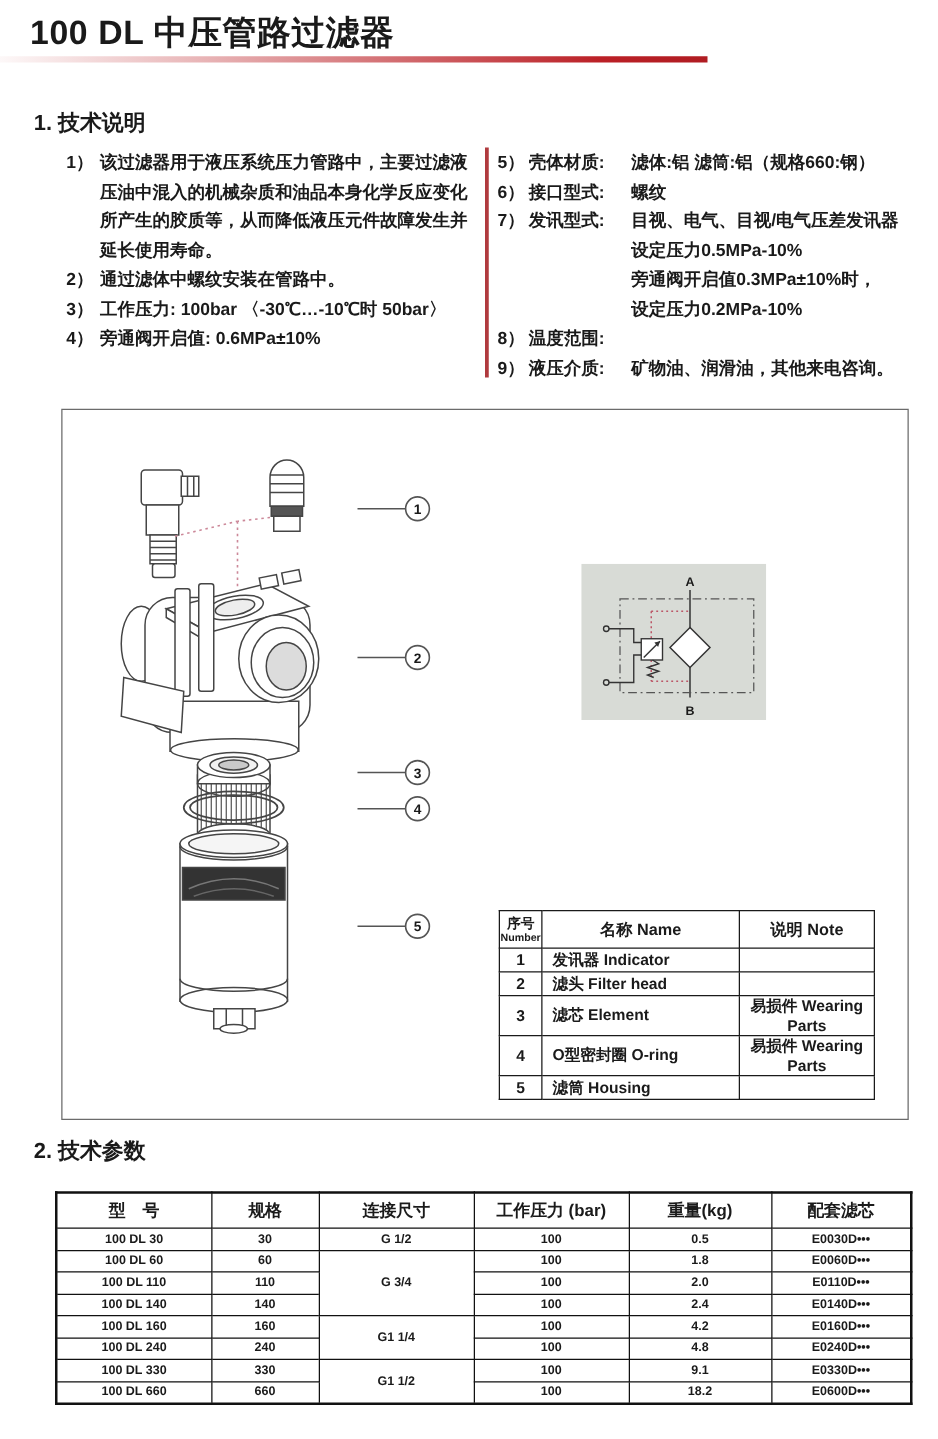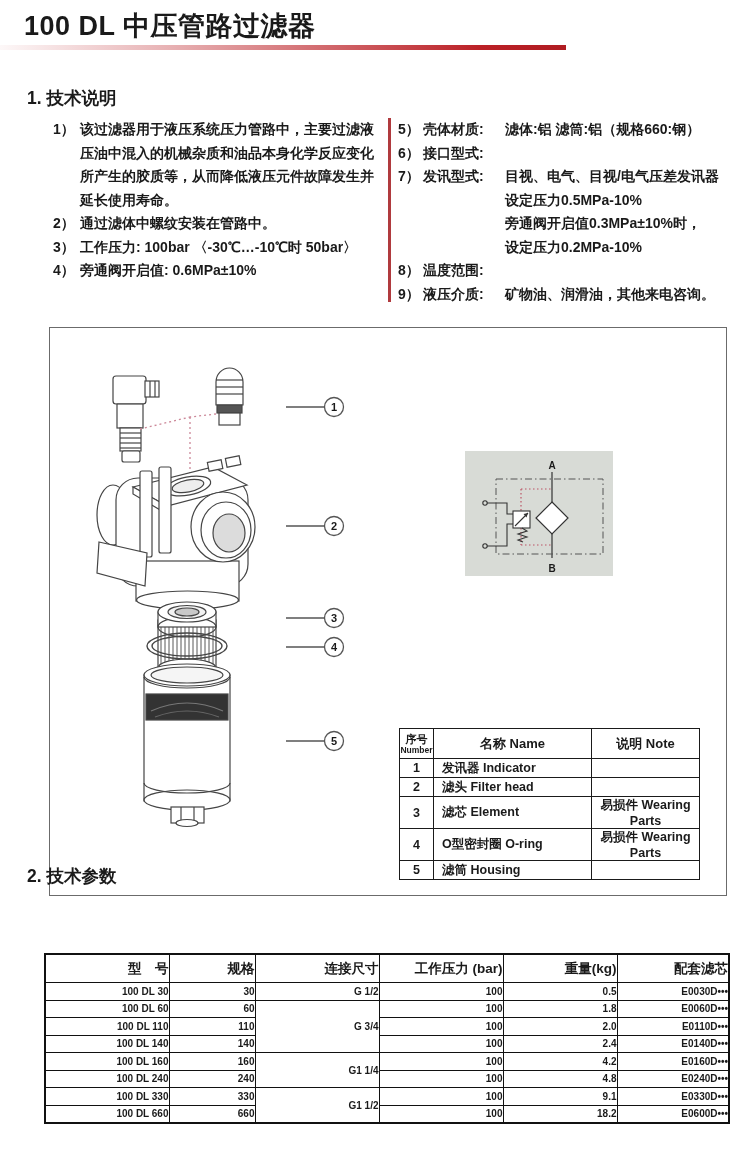--- a/index.html
+++ b/index.html
@@ -9,21 +9,21 @@
   }
   .abs{position:absolute;}
 
   
   .page-title{left:24px;top:8px;font-size:27px;font-weight:700;letter-spacing:0.5px;}
   .title-underline{left:0;top:45px;width:566px;height:5px;
     background:linear-gradient(to right,rgba(187,32,38,0.03),rgba(187,32,38,0.35) 30%,#bb2026 85%,#b01c22);}
 
   .section-heading{font-size:17.5px;font-weight:700;}
   .h1{left:27px;top:86px;}
-  .h2{left:27px;top:864px;}
+  .h2{left:27px;top:908px;}
 
   
   .notes-left{left:53px;top:118px;width:336px;font-size:14px;font-weight:700;line-height:23.5px;}
   .notes-right{left:398px;top:118px;width:344px;font-size:14px;font-weight:700;line-height:23.5px;}
   .l-row{display:flex;}
   .l-row .num{flex:0 0 27px;}
   .r-row{display:flex;}
   .r-row .num{flex:0 0 25px;}
   .r-row .lbl{flex:0 0 82px;}
   .r-row .val{flex:1;}
@@ -43,21 +43,21 @@
   .parts-table .hdr td{height:29px;font-size:13px;}
   .parts-table .row td{height:18px;font-size:12.5px;}
   .parts-table .c-name{text-align:left;padding-left:8px;margin-top:32px;}
   .parts-table .c-note{font-size:10px;text-align:center;}
   .hdr-num-cn{font-size:11px;line-height:12px;}
   .hdr-num-en{font-size:8.5px;line-height:10px;}
 
   
   .params-wrap{left:44px;top:953px;}
   .params-table{width:684px;table-layout:fixed;border:2px solid #111;}
-  .params-table td{border:1.5px solid #111;text-align:right;font-weight:700;padding:0;}
+  .params-table td{border:1.5px solid #111;text-align:center;font-weight:700;padding:0;}
   .params-table .hdr td{height:27px;font-size:13.5px;}
   .params-table .row td{height:16.5px;font-size:10px;}
 </style>
 </head>
 <body>
 
 <div class="abs page-title">100 DL 中压管路过滤器</div>
 <div class="abs title-underline"></div>
 
 <div class="abs section-heading h1">1. 技术说明</div>
@@ -90,20 +90,21 @@
 
 <div class="abs notes-right">
   <div class="r-row">
     <span class="num">5）</span>
     <span class="lbl">壳体材质:</span>
     <span class="val">滤体:铝  滤筒:铝（规格660:钢）</span>
   </div>
   <div class="r-row">
     <span class="num">6）</span>
     <span class="lbl">接口型式:</span>
+    <span class="val">螺纹</span>
   </div>
   <div class="r-row">
     <span class="num">7）</span>
     <span class="lbl">发讯型式:</span>
     <span class="val">目视、电气、目视/电气压差发讯器</span>
   </div>
   <div class="r-cont">设定压力0.5MPa-10%</div>
   <div class="r-cont">旁通阀开启值0.3MPa±10%时，</div>
   <div class="r-cont">设定压力0.2MPa-10%</div>
   <div class="r-row">

